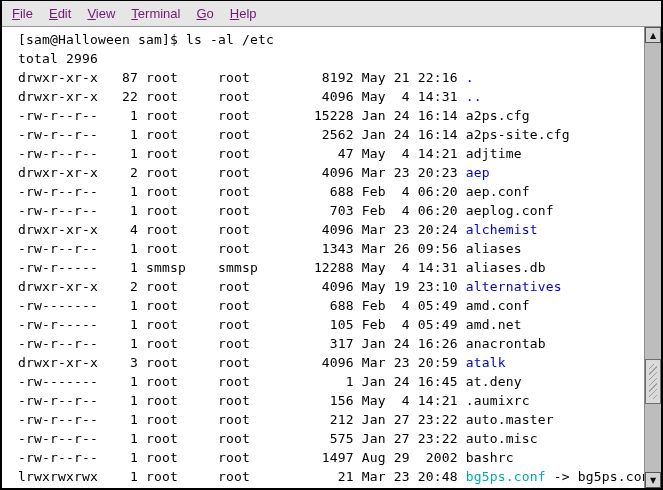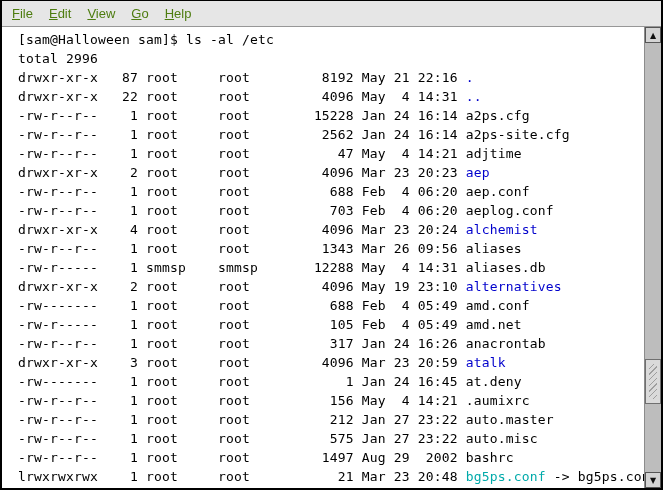--- a/index.html
+++ b/index.html
@@ -14,21 +14,21 @@
   }
   .menubar {
     height: 25px;
     background: #e6e6e6;
     border-bottom: 1px solid #979797;
     display: flex;
     align-items: center;
     padding-left: 2px;
     font-family: "Liberation Sans", sans-serif;
     font-size: 13px;
-    color: #4d7c0f;
+    color: #701a75;
   }
   .menu-item {
     padding: 3px 8px;
     cursor: default;
   }
   .menu-item u { text-decoration: underline; }
   .terminal {
     position: absolute;
     left: 0; top: 26px; right: 17px; bottom: 0;
     background: #ffffff;
@@ -86,20 +86,21 @@
 </style>
 </head>
 <body>
 
 <div class="window">
 
   <div class="menubar">
       <span class="menu-item"><u>F</u>ile</span>
       <span class="menu-item"><u>E</u>dit</span>
       <span class="menu-item"><u>V</u>iew</span>
+      <span class="menu-item"><u>T</u>erminal</span>
       <span class="menu-item"><u>G</u>o</span>
       <span class="menu-item"><u>H</u>elp</span>
     </div>
 
   <div class="terminal"><div class="term-line">[sam@Halloween sam]$ ls -al /etc</div><div class="term-line">total 2996</div><div class="term-line">drwxr-xr-x   87 root     root         8192 May 21 22:16 <span style="color: rgb(0, 0, 204);">.</span></div><div class="term-line">drwxr-xr-x   22 root     root         4096 May  4 14:31 <span style="color: rgb(0, 0, 204);">..</span></div><div class="term-line">-rw-r--r--    1 root     root        15228 Jan 24 16:14 <span>a2ps.cfg</span></div><div class="term-line">-rw-r--r--    1 root     root         2562 Jan 24 16:14 <span>a2ps-site.cfg</span></div><div class="term-line">-rw-r--r--    1 root     root           47 May  4 14:21 <span>adjtime</span></div><div class="term-line">drwxr-xr-x    2 root     root         4096 Mar 23 20:23 <span style="color: rgb(0, 0, 204);">aep</span></div><div class="term-line">-rw-r--r--    1 root     root          688 Feb  4 06:20 <span>aep.conf</span></div><div class="term-line">-rw-r--r--    1 root     root          703 Feb  4 06:20 <span>aeplog.conf</span></div><div class="term-line">drwxr-xr-x    4 root     root         4096 Mar 23 20:24 <span style="color: rgb(0, 0, 204);">alchemist</span></div><div class="term-line">-rw-r--r--    1 root     root         1343 Mar 26 09:56 <span>aliases</span></div><div class="term-line">-rw-r-----    1 smmsp    smmsp       12288 May  4 14:31 <span>aliases.db</span></div><div class="term-line">drwxr-xr-x    2 root     root         4096 May 19 23:10 <span style="color: rgb(0, 0, 204);">alternatives</span></div><div class="term-line">-rw-------    1 root     root          688 Feb  4 05:49 <span>amd.conf</span></div><div class="term-line">-rw-r-----    1 root     root          105 Feb  4 05:49 <span>amd.net</span></div><div class="term-line">-rw-r--r--    1 root     root          317 Jan 24 16:26 <span>anacrontab</span></div><div class="term-line">drwxr-xr-x    3 root     root         4096 Mar 23 20:59 <span style="color: rgb(0, 0, 204);">atalk</span></div><div class="term-line">-rw-------    1 root     root            1 Jan 24 16:45 <span>at.deny</span></div><div class="term-line">-rw-r--r--    1 root     root          156 May  4 14:21 <span>.aumixrc</span></div><div class="term-line">-rw-r--r--    1 root     root          212 Jan 27 23:22 <span>auto.master</span></div><div class="term-line">-rw-r--r--    1 root     root          575 Jan 27 23:22 <span>auto.misc</span></div><div class="term-line">-rw-r--r--    1 root     root         1497 Aug 29  2002 <span>bashrc</span></div><div class="term-line">lrwxrwxrwx    1 root     root           21 Mar 23 20:48 <span style="color: rgb(0, 170, 170);">bg5ps.conf</span> -&gt; bg5ps.conf</div></div>
 
   <div class="scrollbar">
     <div class="sb-btn">
         <span>▲</span>
       </div>

